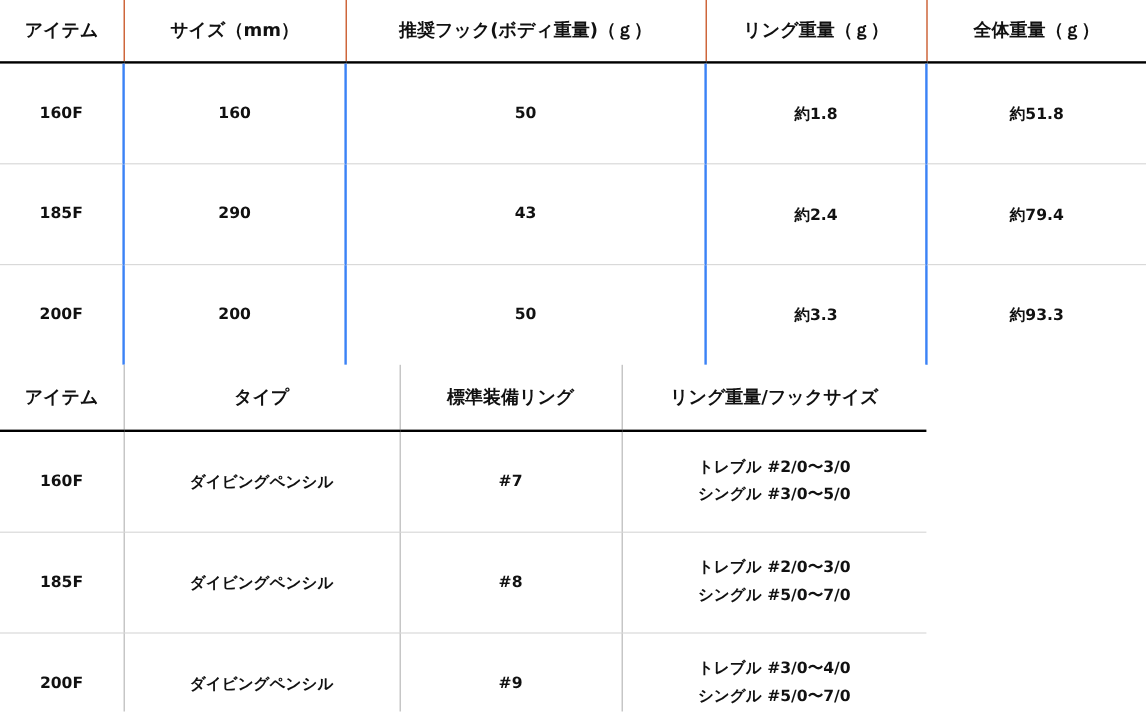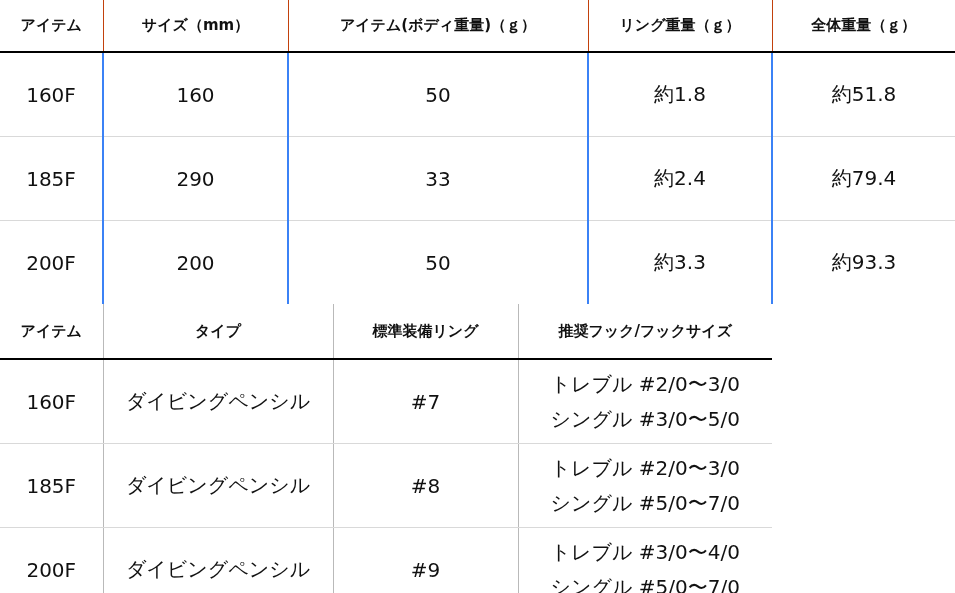--- a/index.html
+++ b/index.html
@@ -21,22 +21,22 @@
   }
   table.spec {
     border-collapse: collapse;
     table-layout: fixed;
     border-spacing: 0;
   }
   table.spec td, table.spec th {
     border: 1px solid #b9b9b9;
     text-align: center;
     vertical-align: middle;
-    font-weight: normal;
-    font-size: 20px;
+    font-weight: bold;
+    font-size: 13px;
     color: #111111;
     padding: 0 4px;
   }
   
   #table1 {
     width: 955px;
   }
   #table1 tr.head th {
     border: none;
     border-bottom: 2px solid #000000;
@@ -106,37 +106,37 @@
       <col style="width:103px">
       <col style="width:185px">
       <col style="width:300px">
       <col style="width:184px">
       <col style="width:183px">
     </colgroup>
     <thead>
       <tr class="head">
         <th class="edge-l">アイテム</th>
         <th class="vsep">サイズ（mm）</th>
-        <th class="vsep">アイテム(ボディ重量)（ｇ）</th>
+        <th class="vsep">推奨フック(ボディ重量)（ｇ）</th>
         <th class="vsep">リング重量（ｇ）</th>
         <th class="vsep edge-r">全体重量（ｇ）</th>
       </tr>
     </thead>
     <tbody>
       <tr>
         <td class="edge-l">160F</td>
         <td>160</td>
         <td>50</td>
         <td>約1.8</td>
         <td class="edge-r">約51.8</td>
       </tr>
       <tr>
         <td class="edge-l">185F</td>
         <td>290</td>
-        <td>33</td>
+        <td>43</td>
         <td>約2.4</td>
         <td class="edge-r">約79.4</td>
       </tr>
       <tr>
         <td class="edge-l">200F</td>
         <td>200</td>
         <td>50</td>
         <td>約3.3</td>
         <td class="edge-r">約93.3</td>
       </tr>
@@ -150,21 +150,21 @@
       <col style="width:103px">
       <col style="width:230px">
       <col style="width:185px">
       <col style="width:254px">
     </colgroup>
     <thead>
       <tr class="head">
         <th class="edge-l">アイテム</th>
         <th class="vsep">タイプ</th>
         <th class="vsep">標準装備リング</th>
-        <th class="vsep">推奨フック/フックサイズ</th>
+        <th class="vsep">リング重量/フックサイズ</th>
       </tr>
     </thead>
     <tbody>
       <tr>
         <td class="edge-l">160F</td>
         <td>ダイビングペンシル</td>
         <td>#7</td>
         <td class="edge-r hook-lines">トレブル #2/0〜3/0
 シングル #3/0〜5/0</td>
       </tr>

